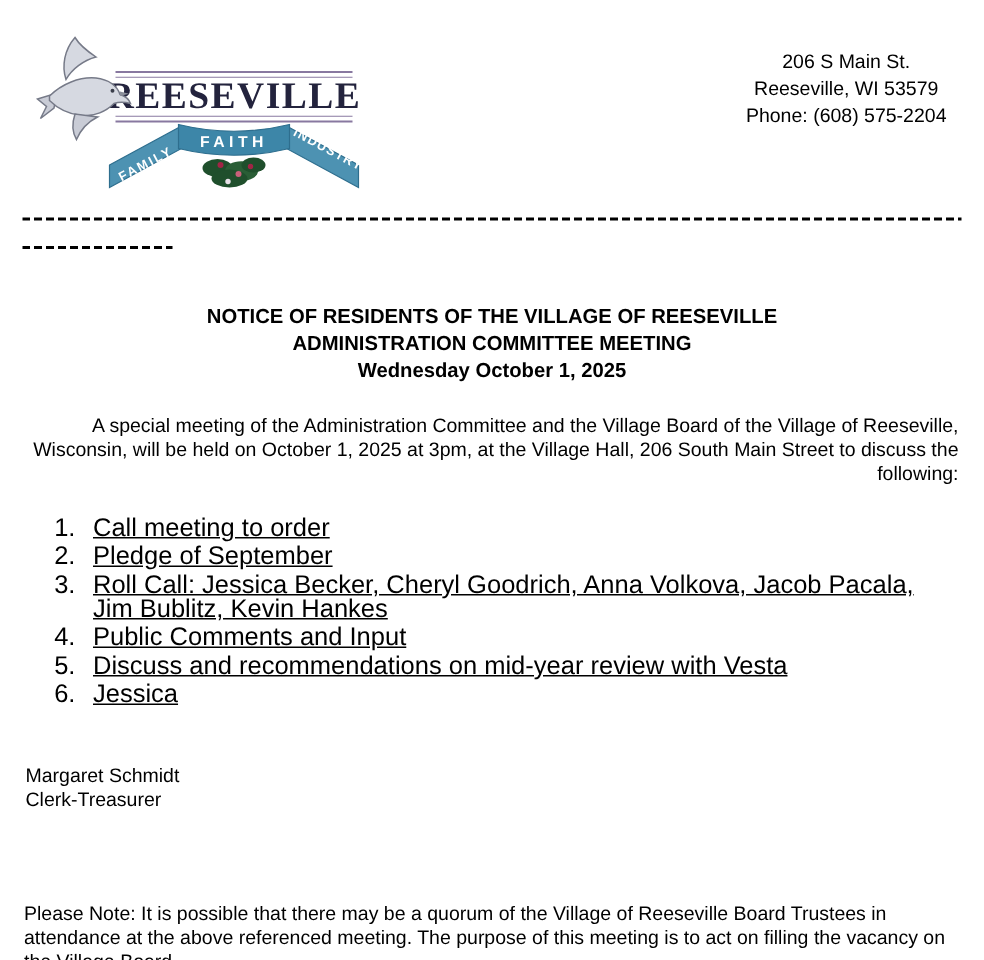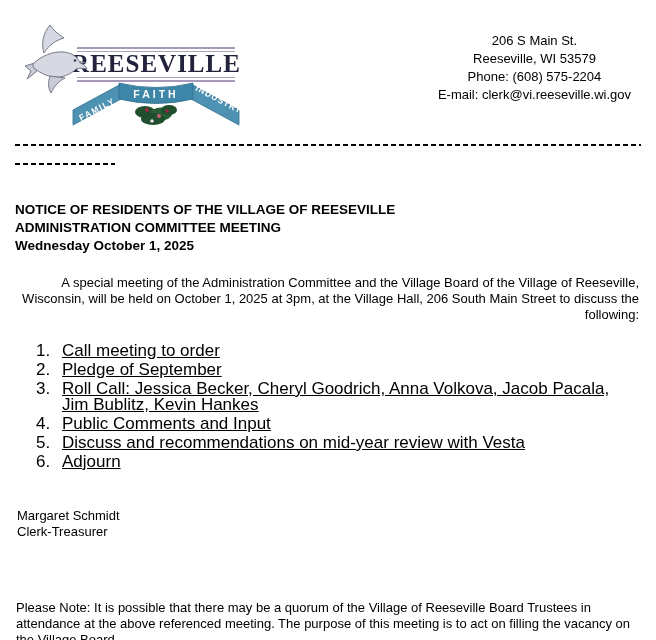--- a/index.html
+++ b/index.html
@@ -17,21 +17,21 @@
   .logo { margin-left: 4px; width: 222px; }
   .contact { text-align: center; font-size: 13px; line-height: 18px; padding-top: 10px; margin-right: 10px; }
 
   
   .divider { margin-top: 10px; }
   .dash { height: 2px; background: repeating-linear-gradient(90deg, #000 0 5px, transparent 5px 8px); }
   .dash.full { width: 626px; }
   .dash.short { width: 100px; margin-top: 17px; }
 
   
-  .title { font-weight: bold; font-size: 13.5px; line-height: 18px; margin-top: 36px; }
+  .title { text-align: center; font-weight: bold; font-size: 13.5px; line-height: 18px; margin-top: 36px; }
 
   
   .intro { text-align: right; font-size: 13px; line-height: 16px; margin: 20px auto 0 auto; width: 622px; }
 
   
   .agenda { margin-top: 20px; padding-left: 40px; font-size: 17px; line-height: 16px; width: 600px; text-decoration: underline; }
   .agenda li { padding-left: 7px; margin-bottom: 3px; }
 
   
   .signature { margin-top: 38px; margin-left: 2px; font-size: 13px; line-height: 16px; }
@@ -86,21 +86,20 @@
           <circle cx="148" cy="89" r="1.8" fill="#a02545"></circle>
           <circle cx="133" cy="99" r="1.8" fill="#e8e0e8"></circle>
         </g>
       </svg>
     </div>
 
     <div class="contact">
       <div>206 S Main St.</div>
       <div>Reeseville, WI 53579</div>
       <div>Phone: (608) 575-2204</div>
-      <div>E-mail: clerk@vi.reeseville.wi.gov</div>
     </div>
   </div>
 
   <div class="divider">
     <div class="dash full"></div>
     <div class="dash short"></div>
   </div>
 
   <div class="title">
     <div>NOTICE OF RESIDENTS OF THE VILLAGE OF REESEVILLE</div>
@@ -109,21 +108,21 @@
   </div>
 
   <p class="intro">A special meeting of the Administration Committee and the Village Board of the Village of Reeseville, Wisconsin, will be held on October 1, 2025 at 3pm, at the Village Hall, 206 South Main Street to discuss the following:</p>
 
   <ol class="agenda">
     <li>Call meeting to order</li>
     <li>Pledge of September</li>
     <li>Roll Call:  Jessica Becker, Cheryl Goodrich, Anna Volkova, Jacob Pacala, Jim Bublitz, Kevin Hankes</li>
     <li>Public Comments and Input</li>
     <li>Discuss and recommendations on mid-year review with Vesta</li>
-    <li>Adjourn</li>
+    <li>Jessica</li>
   </ol>
 
   <div class="signature">
     <div>Margaret Schmidt</div>
     <div>Clerk-Treasurer</div>
   </div>
 
   <p class="footer-note">Please Note: It is possible that there may be a quorum of the Village of Reeseville Board Trustees in attendance at the above referenced meeting. The purpose of this meeting is to act on filling the vacancy on the Village Board.</p>
 
 </div>

